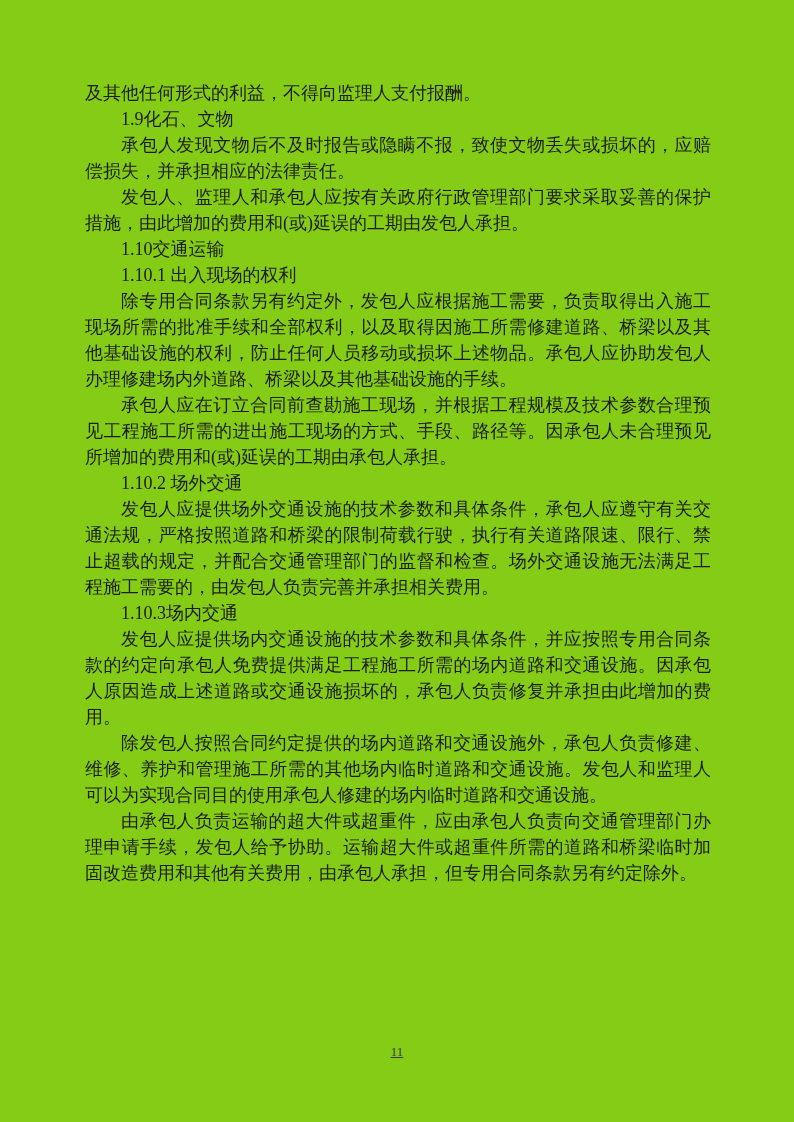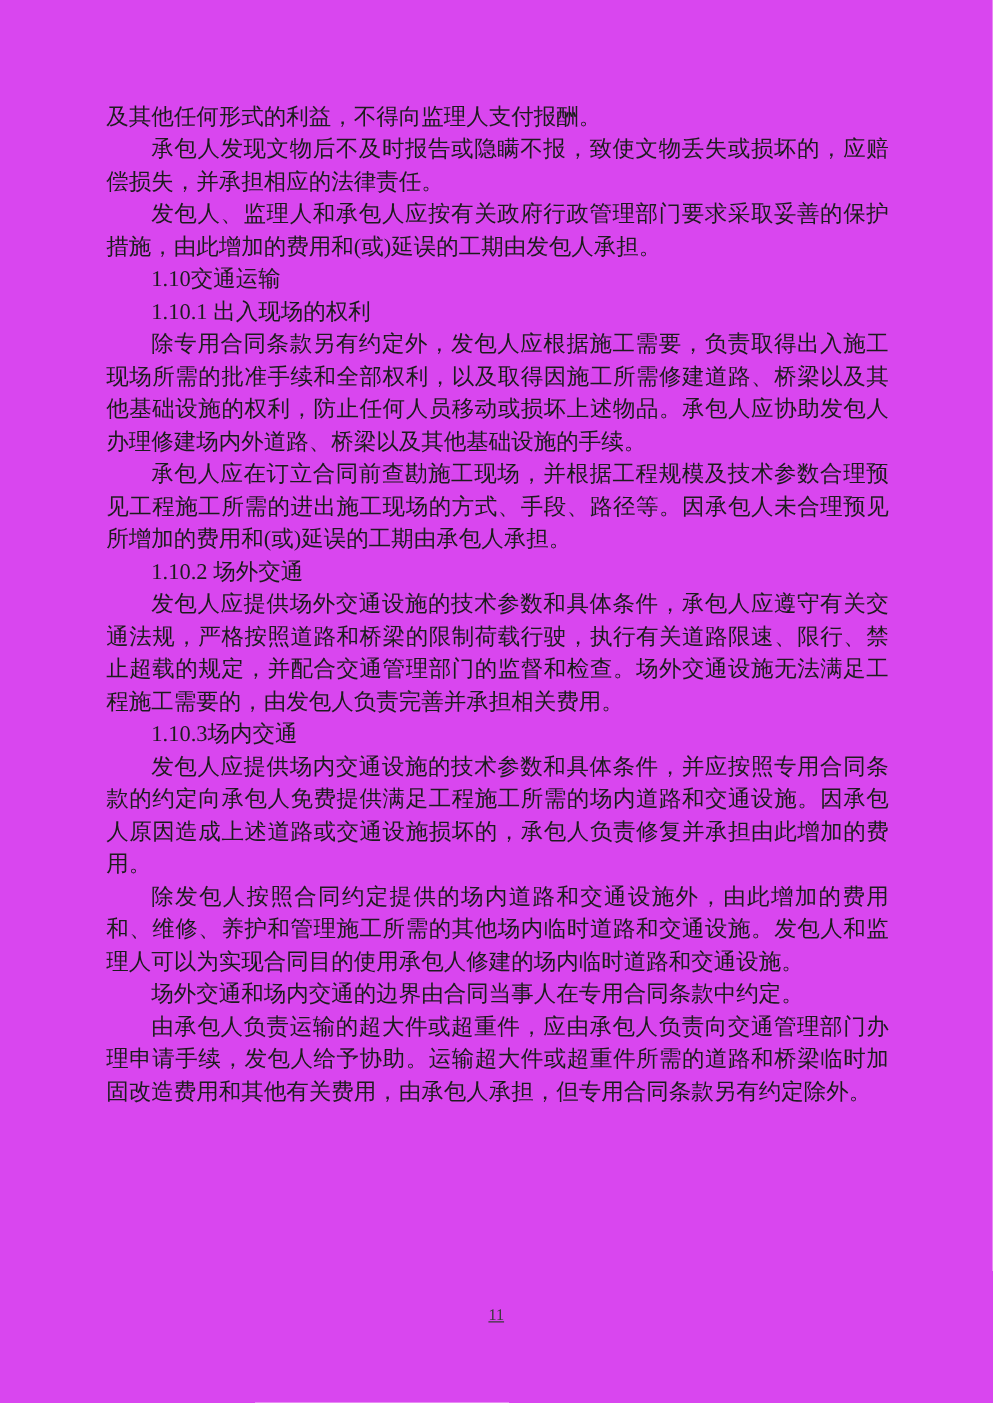--- a/index.html
+++ b/index.html
@@ -12,21 +12,21 @@
     height: 1122px;
     position: relative;
     overflow: hidden;
   }
   .page {
     position: absolute;
     left: 0;
     top: 0;
     width: 794px;
     height: 1122px;
-    background: #d946ef;
+    background: #84cc16;
   }
   .page-content {
     position: absolute;
     left: 85px;
     top: 80px;
     width: 626px;
     font-family: "Liberation Serif", "DejaVu Serif", serif;
     font-size: 18px;
     line-height: 26px;
     color: #1c1c1c;
@@ -52,28 +52,28 @@
     color: #3a3a3a;
     text-decoration: underline;
   }
 </style>
 </head>
 <body>
 
 <div class="page">
   <div class="page-content">
     <p>及其他任何形式的利益，不得向监理人支付报酬。</p>
+    <p class="indent">1.9化石、文物</p>
     <p class="indent">承包人发现文物后不及时报告或隐瞒不报，致使文物丢失或损坏的，应赔偿损失，并承担相应的法律责任。</p>
     <p class="indent">发包人、监理人和承包人应按有关政府行政管理部门要求采取妥善的保护措施，由此增加的费用和(或)延误的工期由发包人承担。</p>
     <p class="indent">1.10交通运输</p>
     <p class="indent">1.10.1 出入现场的权利</p>
     <p class="indent">除专用合同条款另有约定外，发包人应根据施工需要，负责取得出入施工现场所需的批准手续和全部权利，以及取得因施工所需修建道路、桥梁以及其他基础设施的权利，防止任何人员移动或损坏上述物品。承包人应协助发包人办理修建场内外道路、桥梁以及其他基础设施的手续。</p>
     <p class="indent">承包人应在订立合同前查勘施工现场，并根据工程规模及技术参数合理预见工程施工所需的进出施工现场的方式、手段、路径等。因承包人未合理预见所增加的费用和(或)延误的工期由承包人承担。</p>
     <p class="indent">1.10.2 场外交通</p>
     <p class="indent">发包人应提供场外交通设施的技术参数和具体条件，承包人应遵守有关交通法规，严格按照道路和桥梁的限制荷载行驶，执行有关道路限速、限行、禁止超载的规定，并配合交通管理部门的监督和检查。场外交通设施无法满足工程施工需要的，由发包人负责完善并承担相关费用。</p>
     <p class="indent">1.10.3场内交通</p>
     <p class="indent">发包人应提供场内交通设施的技术参数和具体条件，并应按照专用合同条款的约定向承包人免费提供满足工程施工所需的场内道路和交通设施。因承包人原因造成上述道路或交通设施损坏的，承包人负责修复并承担由此增加的费用。</p>
-    <p class="indent">除发包人按照合同约定提供的场内道路和交通设施外，由此增加的费用和、维修、养护和管理施工所需的其他场内临时道路和交通设施。发包人和监理人可以为实现合同目的使用承包人修建的场内临时道路和交通设施。</p>
-    <p class="indent">场外交通和场内交通的边界由合同当事人在专用合同条款中约定。</p>
+    <p class="indent">除发包人按照合同约定提供的场内道路和交通设施外，承包人负责修建、维修、养护和管理施工所需的其他场内临时道路和交通设施。发包人和监理人可以为实现合同目的使用承包人修建的场内临时道路和交通设施。</p>
     <p class="indent">由承包人负责运输的超大件或超重件，应由承包人负责向交通管理部门办理申请手续，发包人给予协助。运输超大件或超重件所需的道路和桥梁临时加固改造费用和其他有关费用，由承包人承担，但专用合同条款另有约定除外。</p>
   </div>
   <div class="page-number">11</div>
 </div>
 
 </body></html>

